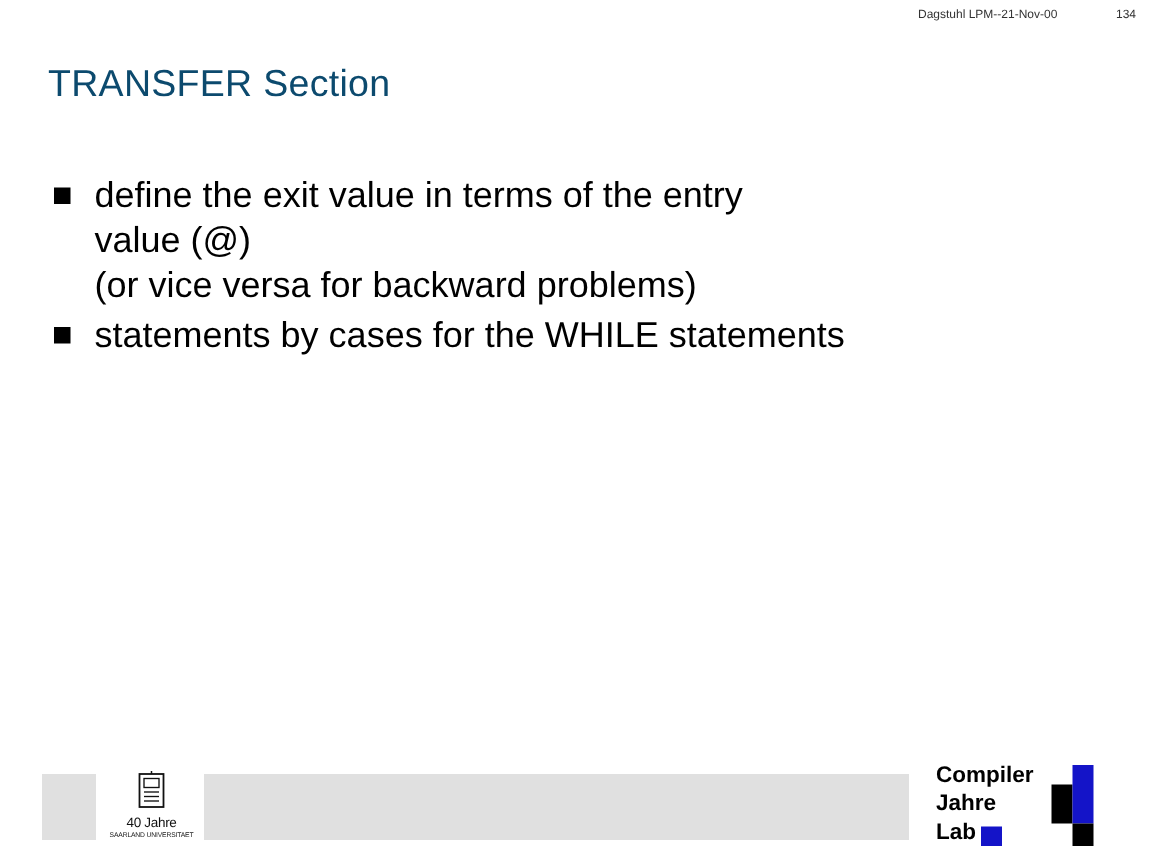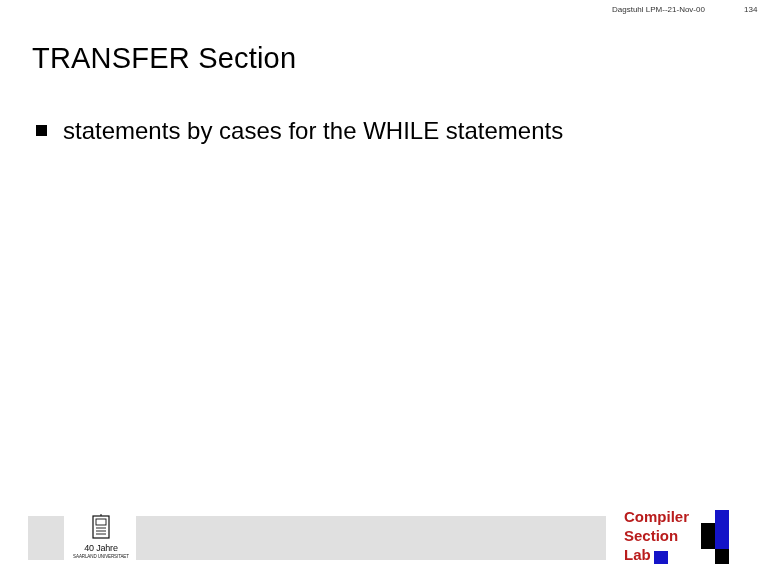--- a/index.html
+++ b/index.html
@@ -43,22 +43,22 @@
     font-size: 8px;
     color: #333333;
     text-align: right;
   }
 
   
   .title {
     position: absolute;
     left: 32px;
     top: 42px;
-    font-size: 29px;
-    color: #000000;
+    font-size: 25px;
+    color: #0c4a6e;
     letter-spacing: 0.2px;
     white-space: nowrap;
   }
 
   
   .bullets {
     position: absolute;
     left: 34px;
     top: 116px;
     width: 716px;
@@ -149,21 +149,21 @@
     width: 128px;
     height: 62px;
   }
   .cdl-words {
     position: absolute;
     left: 0;
     top: 0;
     font-size: 15px;
     font-weight: bold;
     line-height: 1.25;
-    color: #b91c1c;
+    color: #000000;
   }
   .cdl-bars {
     position: absolute;
     left: 73px;
     top: 2px;
     width: 32px;
     height: 54px;
   }
   .cdl-bar-blue-tall {
     position: absolute;
@@ -205,20 +205,26 @@
 
   <div class="header">
     <div class="header-center">Dagstuhl LPM--21-Nov-00</div>
     <div class="header-page">134</div>
   </div>
 
   <div class="title">TRANSFER Section</div>
 
   <div class="bullets">
 
+    <div class="bullet-item">
+      <span class="bullet-marker"></span>
+      <span class="bullet-line">define the exit value in terms of the entry</span>
+      <span class="bullet-line">value (@)</span>
+      <span class="bullet-line">(or vice versa for backward problems)</span>
+    </div>
 
     <div class="bullet-item">
       <span class="bullet-marker"></span>
       <span class="bullet-line">statements by cases for the WHILE statements</span>
     </div>
 
 
   </div>
 
   <div class="footer-band"></div>
@@ -236,21 +242,21 @@
         <path d="M13 2 L13 0" stroke="#111" stroke-width="1"></path>
       </svg>
     </div>
     <div class="seal-text">40 Jahre</div>
     <div class="seal-subtext">SAARLAND UNIVERSITAET</div>
   </div>
 
   <div class="cdl-logo">
     <div class="cdl-words">
       <div>Compiler</div>
-      <div>Section</div>
+      <div>Jahre</div>
       <div>Lab</div>
     </div>
     <div class="cdl-bars">
       <div class="cdl-bar-black-tall"></div>
       <div class="cdl-bar-blue-tall"></div>
       <div class="cdl-bar-black-bottom"></div>
       <div class="cdl-bar-blue-small"></div>
     </div>
   </div>
 

